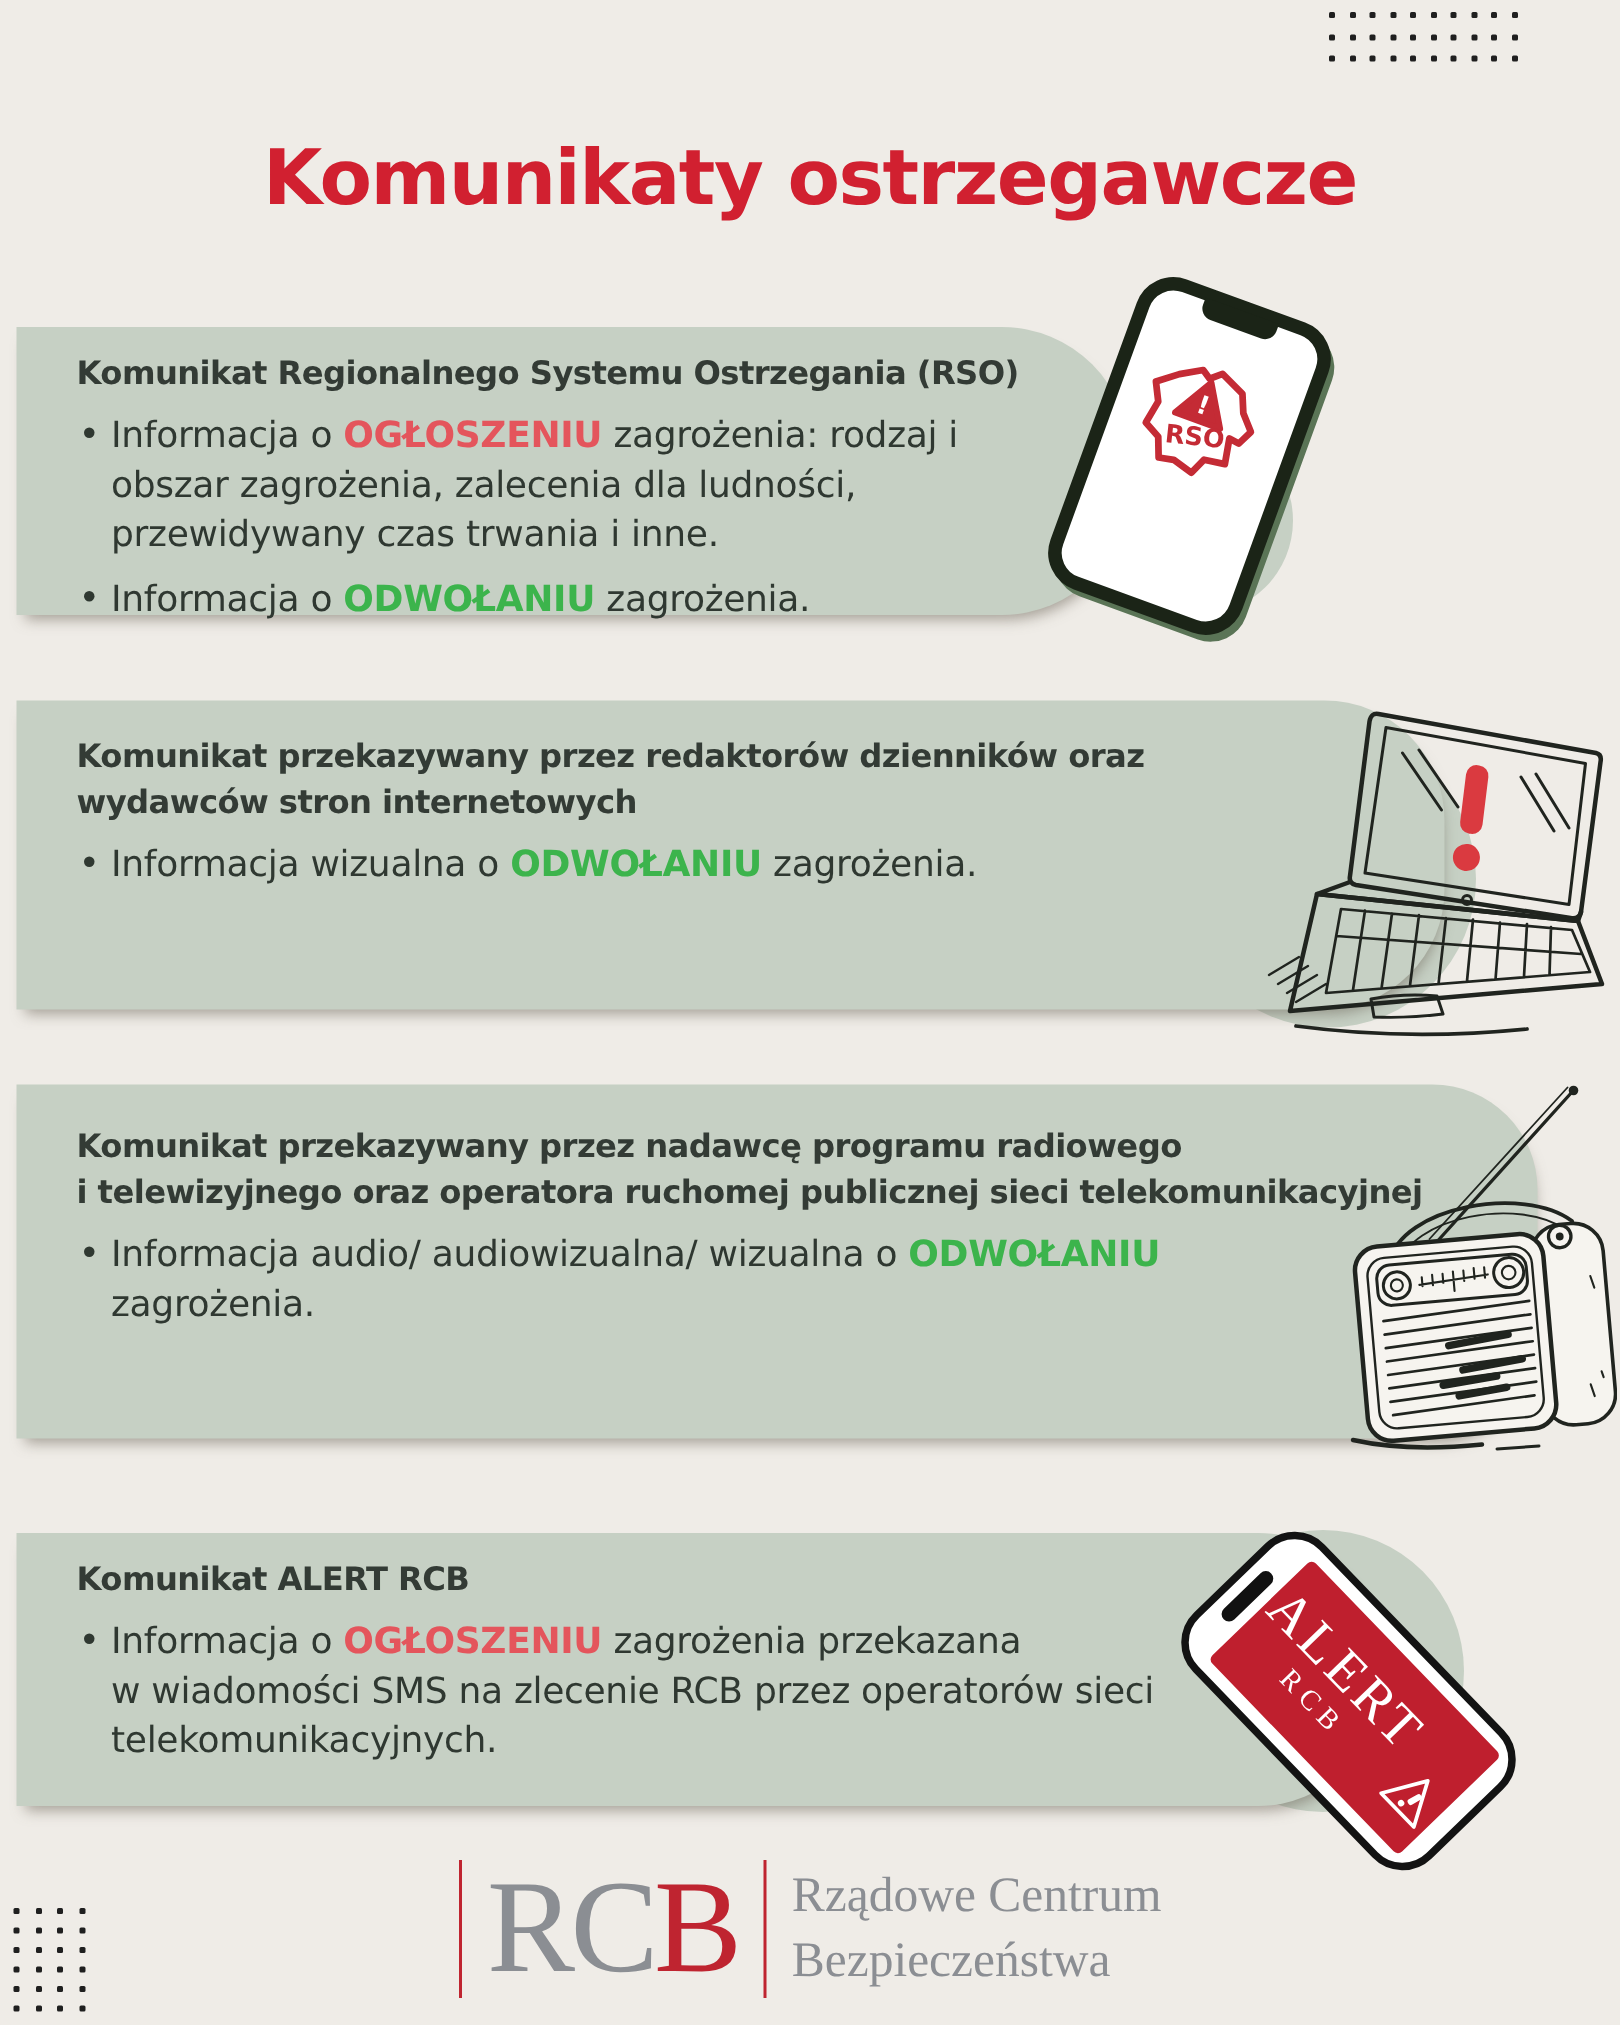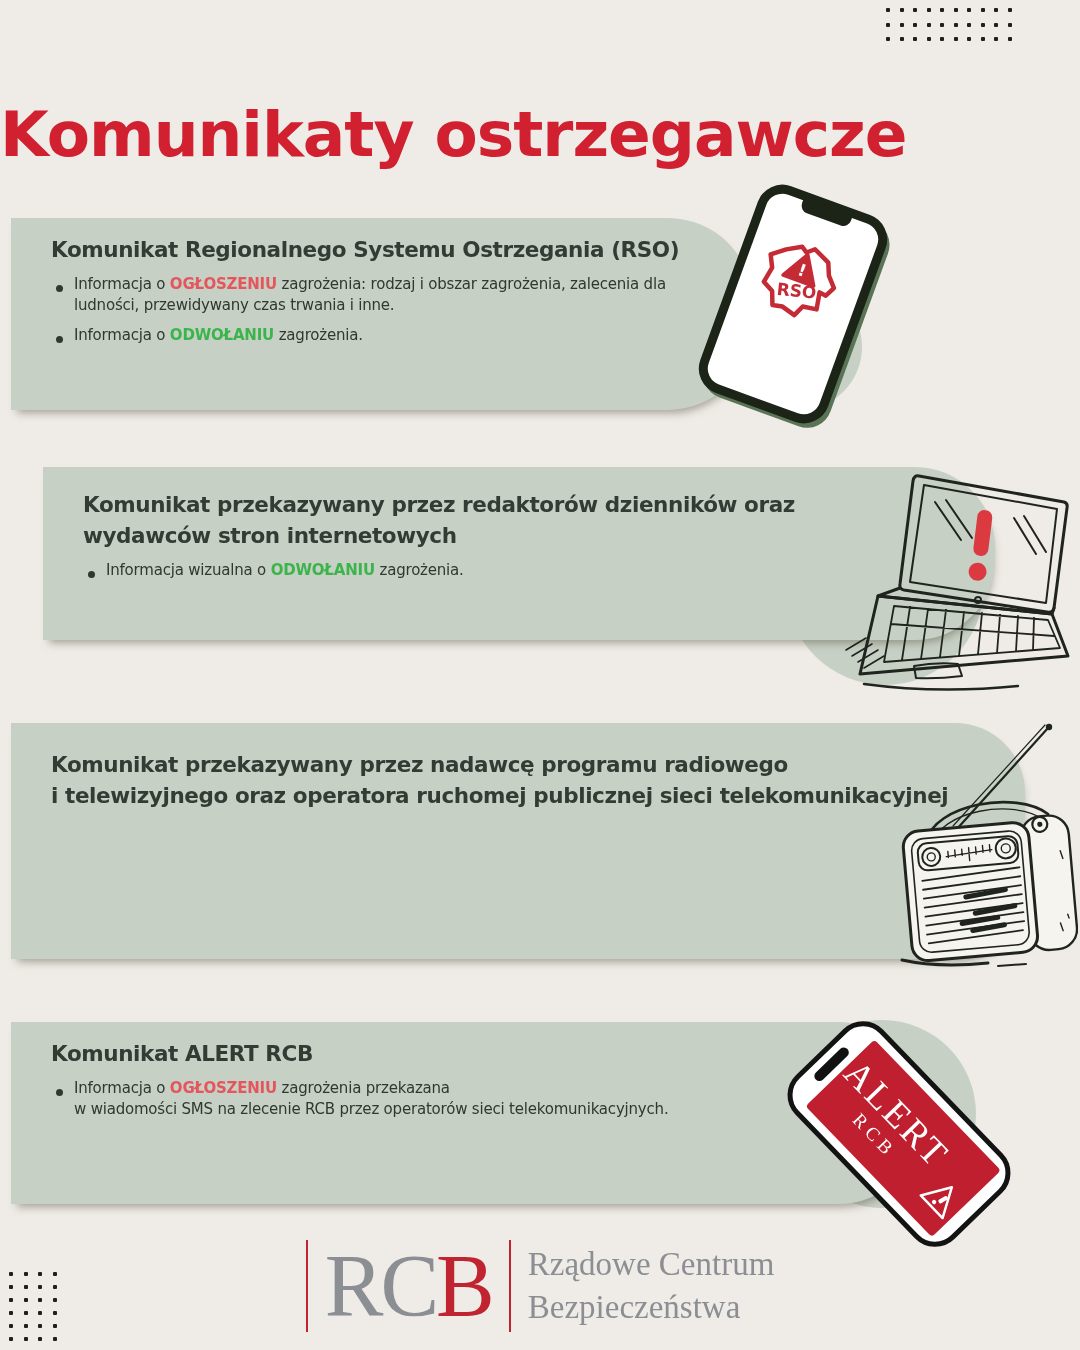--- a/index.html
+++ b/index.html
@@ -4,50 +4,50 @@
 <style>
   html,body{margin:0;padding:0;}
   .page{
     position:relative; width:1080px; height:1350px; overflow:hidden;
     background:var(--background,#efece7);
     font-family:"DejaVu Sans","Liberation Sans",sans-serif;
   }
   
   .title{
     position:absolute; top:56px; left:0; width:100%;
-    font-size:63px; font-weight:bold;
+    text-align:center; font-size:51px; font-weight:bold;
     color:var(--title_red,#d12030); letter-spacing:-1px;
   }
   
   .dots{position:absolute;}
   .dots i{position:absolute; width:4px; height:4px; background:#1f1f1f; border-radius:1px;}
   .dots-tr{left:886px; top:8px; width:140px; height:46px;}
   .dots-bl{left:9px; top:1272px; width:60px; height:72px;}
   
   .band{
     position:absolute; left:11px; background:var(--band_green,#c6d0c4);
     box-shadow:2px 7px 9px -4px rgba(105,98,86,.55); z-index:1;
   }
   .band1{top:218px; width:742px; height:192px; border-radius:0 85px 85px 0;}
-  .band2{top:467px; width:952px; height:173px; border-radius:0 80px 80px 0;margin-left:32px;}
+  .band2{top:467px; width:952px; height:206px; border-radius:0 80px 80px 0;}
   .band3{top:723px; width:1014px; height:236px; border-radius:0 70px 70px 0;}
   .band4{top:1022px; width:908px; height:182px; border-radius:0 80px 80px 0;}
   .blob{position:absolute; border-radius:50%; background:var(--band_green,#c6d0c4); z-index:1;}
   .blob1{left:736px; top:284px; width:126px; height:126px;}
   .blob2{left:786px; top:487px; width:198px; height:198px;}
   .blob4{left:788px; top:1020px; width:188px; height:188px;}
   .inner{padding:16px 0 0 40px; position:relative; z-index:2;}
   .heading{
     margin:0 0 9px 0; font-size:21.5px; font-weight:bold; letter-spacing:-0.4px;
     color:var(--heading_dark,#333b35); line-height:1.45; white-space:pre-line;
   }
   .bullets{list-style:none; margin:0; padding:0;}
   .bullets li{
     position:relative; padding-left:23px; margin:0 0 9px 0;
-    font-size:15px; letter-spacing:-0.2px; line-height:1.38;
+    font-size:24px; letter-spacing:-0.2px; line-height:1.38;
     color:var(--body_dark,#2f3831);
   }
   .bullets li::before{
     content:""; position:absolute; left:5px; top:11px;
     width:7px; height:7px; border-radius:50%; background:var(--body_dark,#2f3831);
   }
   .hl{font-weight:bold;}
   .hl[data-color="red"]{color:var(--highlight_red,#e4555c);}
   .hl[data-color="green"]{color:var(--highlight_green,#3cb44c);}
   .post{white-space:pre-line;}
@@ -230,20 +230,21 @@
     <path class="ln" stroke-width="2" d="M96 206 Q118 202 140 204 L144 216 Q120 219 98 218 Z"></path>
     <path class="ln" stroke-width="1.6" d="M28 190 L48 178 M34 196 L54 184 M40 202 L60 190 M46 208 L66 196"></path>
     <path class="ln" stroke-width="2.5" d="M46 224 Q120 234 200 226"></path>
   </svg>
 
   <section class="band band3 b3">
     <div class="inner" style="padding-top:26px;">
       <h2 class="heading">Komunikat przekazywany przez nadawcę programu radiowego
 i telewizyjnego oraz operatora ruchomej publicznej sieci telekomunikacyjnej</h2>
       <ul class="bullets">
+        <li><span>Informacja audio/ audiowizualna/ wizualna o </span><span class="hl" data-color="green">ODWOŁANIU</span><span class="post"> zagrożenia.</span></li>
       </ul>
     </div>
   </section>
 
   <svg class="radio" width="180" height="262" viewBox="0 0 180 262">
     <path class="ln" stroke-width="2.2" d="M58 122 L150 20"></path>
     <path class="ln" stroke-width="1.2" d="M55 118 L147 17"></path>
     <circle cx="151" cy="19" r="3.2" fill="#20241f"></circle>
     <path class="ln" stroke-width="2.6" d="M28 134 C36 96 118 82 150 106 L152 118"></path>
     <path class="ln" stroke-width="1.3" d="M33 138 C42 102 116 90 146 112"></path>

